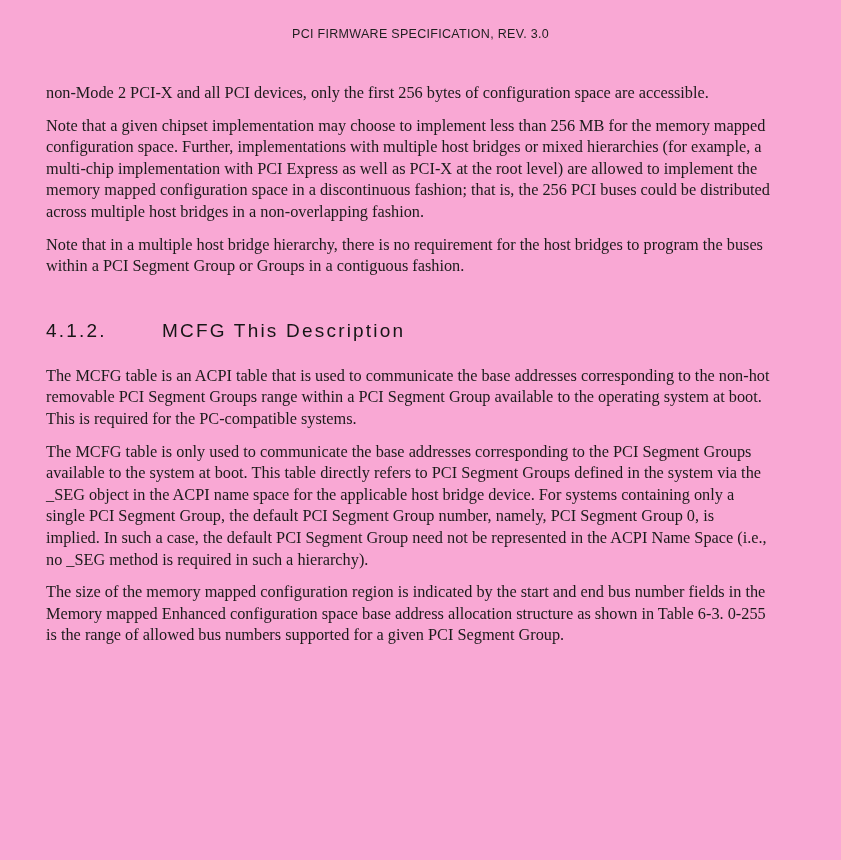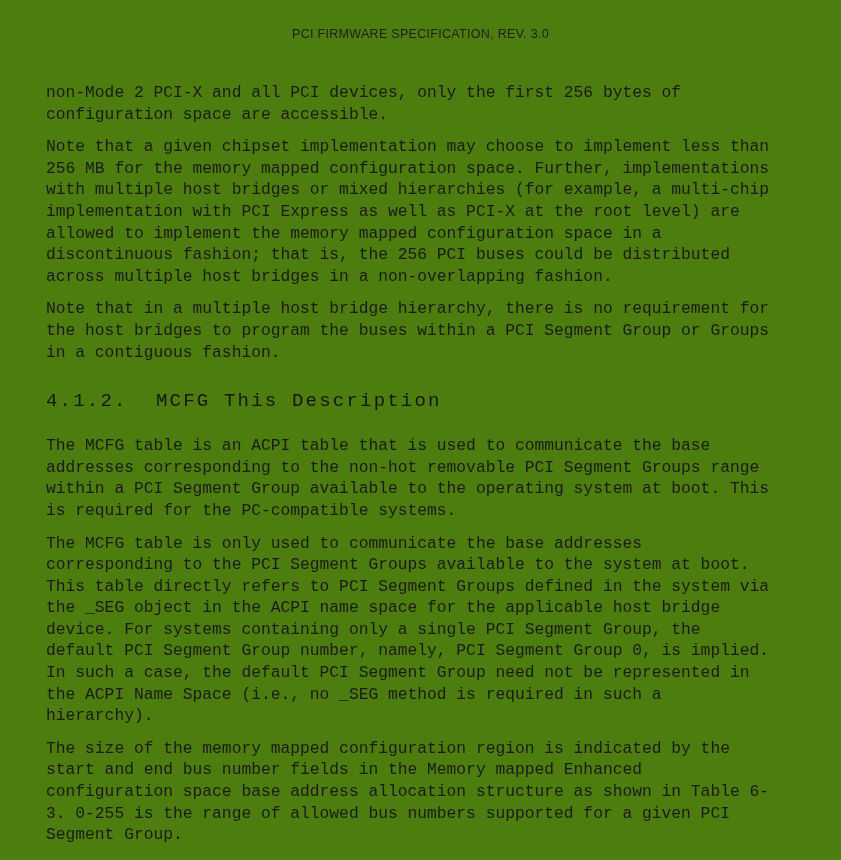--- a/index.html
+++ b/index.html
@@ -1,21 +1,21 @@
 <!DOCTYPE html>
 <html><head>
 <meta charset="utf-8">
 <style>
-  * { margin: 0; padding: 0; box-sizing: border-box; font-family: Liberation Mono, monospace; }
+  * { margin: 0; padding: 0; box-sizing: border-box; }
   html, body { background: #ffffff; }
   .page {
     position: relative;
     width: 841px;
     height: 860px;
-    background: #4d7c0f;
+    background: #f9a8d4;
     color: #1b1b1b;
     font-family: "Liberation Serif", serif;
     overflow: hidden;
   }
   .running-head {
     position: absolute;
     top: 27px;
     left: 0;
     width: 100%;
     text-align: center;
@@ -37,21 +37,22 @@
     text-align: left;
   }
   .heading {
     display: flex;
     align-items: baseline;
     font-family: "Liberation Sans", sans-serif;
     font-weight: 400;
     font-size: 19px;
     letter-spacing: 2.2px;
     color: #161616;
-    margin: 27px 0 23px 0;
+    margin: 43px 0 23px 0;
+    gap: 6px;
   }
   .heading .num {
     flex: 0 0 auto;
     width: 110px;
   }
   .heading .ttl {
     flex: 0 0 auto;
   }
 </style>
 </head>

